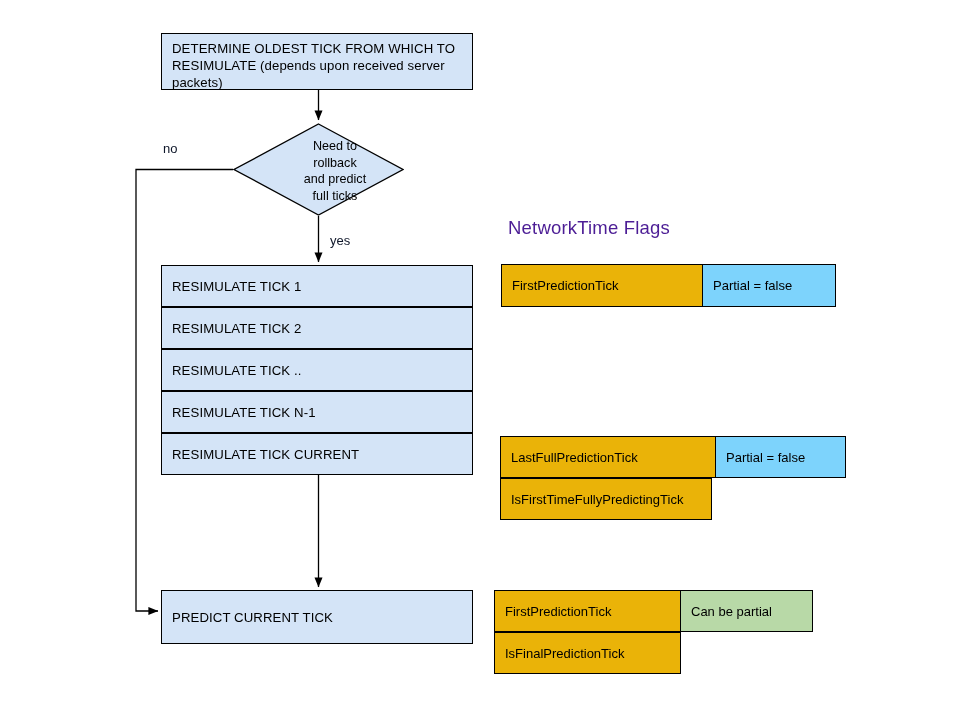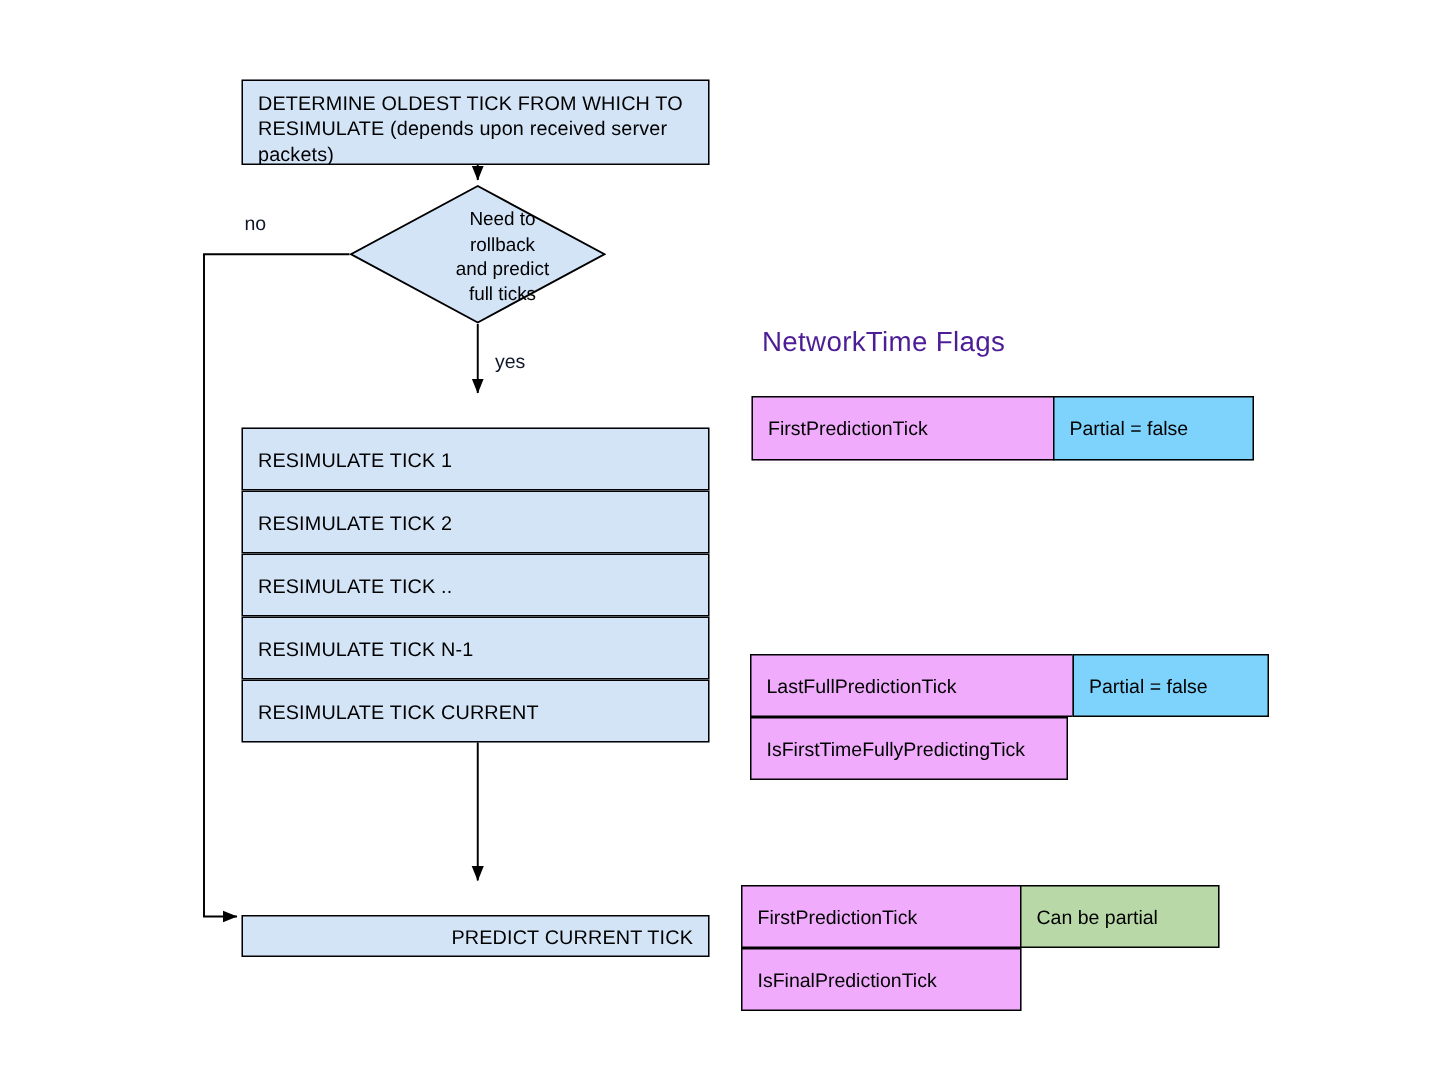--- a/index.html
+++ b/index.html
@@ -27,21 +27,20 @@
     width: 960px;
     height: 720px;
     pointer-events: none;
   }
   .node {
     position: absolute;
     box-sizing: border-box;
     border: 1.3px solid #000000;
     display: flex;
     align-items: center;
-    margin-top: 20px;
   }
   .proc {
     background: #d4e4f7;
     padding: 0 10px;
   }
   .proc .txt {
     font-size: 13.2px;
     line-height: 17px;
     letter-spacing: 0.1px;
   }
@@ -95,43 +94,42 @@
   #res-1 { top: 265px; }
   #res-2 { top: 307px; }
   #res-3 { top: 349px; padding-left: 10px; }
   #res-4 { top: 391px; }
   #res-5 { top: 433px; }
 
   #box-predict {
     left: 161px;
     top: 590px;
     width: 312px;
-    height: 28px;
-    justify-content: flex-end;
+    height: 54px;
   }
 
   
   #flags-title {
     position: absolute;
     left: 508px;
     top: 217px;
     font-size: 18.5px;
     color: #4c1d95;
     letter-spacing: 0.2px;
   }
   .flag {
     position: absolute;
     box-sizing: border-box;
     border: 1.3px solid #000000;
     display: flex;
     align-items: center;
     padding: 0 10px;
     font-size: 13px;
   }
-  .flag.pink { background: #f0abfc; }
+  .flag.pink { background: #eab308; }
   .flag.yellow { background: #7dd3fc; }
   .flag.green { background: #b8d9a7; }
 
   
   #g1-pink  { left: 501px; top: 264px; width: 202px; height: 43px; }
   #g1-yellow{ left: 702px; top: 264px; width: 134px; height: 43px; }
   
   #g2-pink-a { left: 500px; top: 436px; width: 216px; height: 42px; }
   #g2-pink-b { left: 500px; top: 478px; width: 212px; height: 42px; }
   #g2-yellow { left: 715px; top: 436px; width: 131px; height: 42px; }

